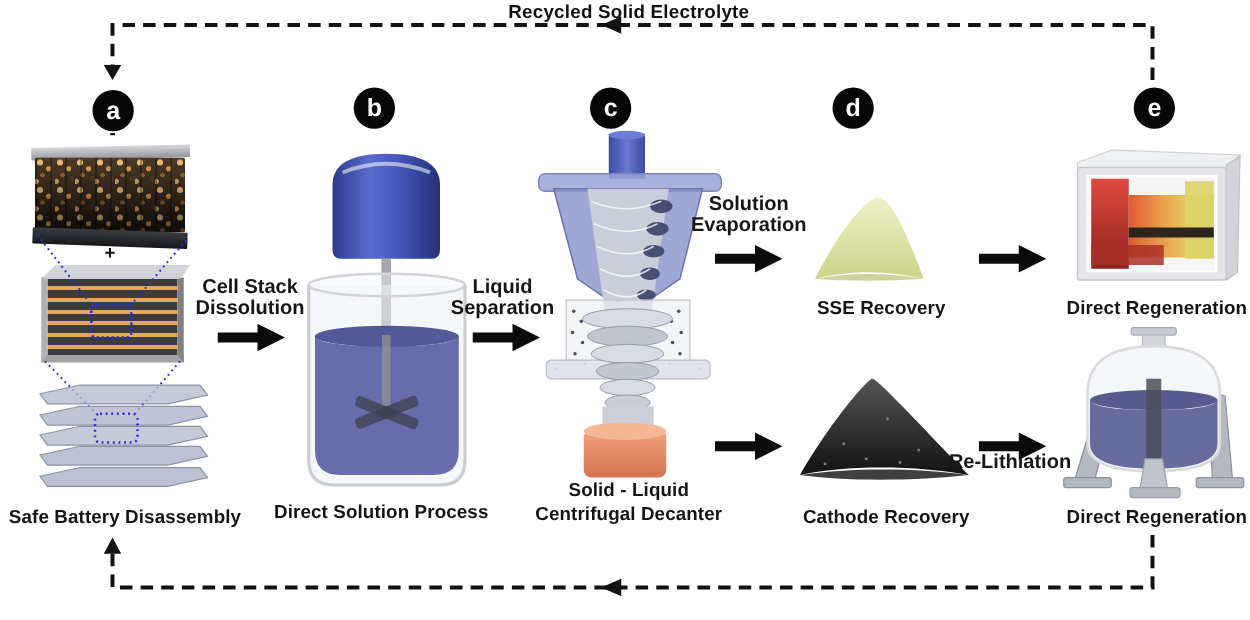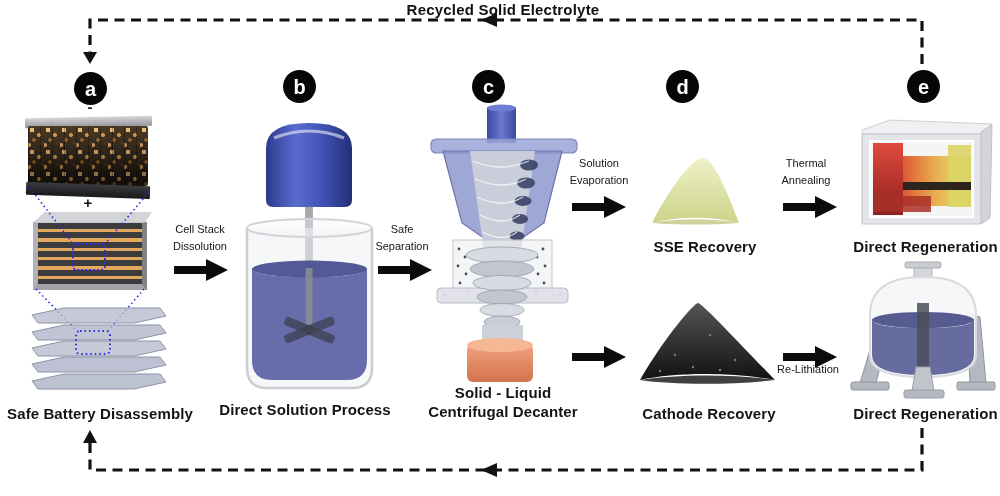--- a/index.html
+++ b/index.html
@@ -12,21 +12,21 @@
   
   .loop-label{
     position:absolute;font-weight:bold;font-size:15px;color:#111;
     text-align:center;letter-spacing:.2px;
   }
   .caption{
     position:absolute;font-weight:bold;font-size:15px;color:#141414;
     text-align:center;line-height:19px;letter-spacing:.1px;
   }
   .arrow-label{
-    position:absolute;font-weight:normal;font-size:11px;color:#161616;
+    position:absolute;font-weight:bold;font-size:16px;color:#161616;
     text-align:center;line-height:17px;
   }
   .badge{
     position:absolute;width:33px;height:33px;border-radius:50%;
     background:#060606;color:#ffffff;display:flex;align-items:center;
     justify-content:center;font-weight:bold;font-size:20px;line-height:1;
   }
   .polarity{
     position:absolute;font-weight:bold;font-size:15px;color:#141414;
     width:20px;text-align:center;line-height:12px;
@@ -293,40 +293,37 @@
   </svg>
 
   <div class="arrow-label" style="left:140px;top:221px;width:120px;">
     <span>Cell Stack</span><br><span>Dissolution</span>
   </div>
   <svg class="abs" style="left:174px;top:259px;" width="54" height="22" viewBox="0 0 54 22">
     <path d="M0,7 L32,7 L32,0 L54,11 L32,22 L32,15 L0,15 Z" fill="#0b0b0b"></path>
   </svg>
 
   <div class="arrow-label" style="left:342px;top:221px;width:120px;">
-    <span>Safe</span><br><span>Separation</span>
+    <span>Liquid</span><br><span>Separation</span>
   </div>
   <svg class="abs" style="left:378px;top:259px;" width="54" height="22" viewBox="0 0 54 22">
     <path d="M0,7 L32,7 L32,0 L54,11 L32,22 L32,15 L0,15 Z" fill="#0b0b0b"></path>
   </svg>
 
   <div class="arrow-label" style="left:539px;top:155px;width:120px;">
     <span>Solution</span><br><span>Evaporation</span>
   </div>
   <svg class="abs" style="left:572px;top:196px;" width="54" height="22" viewBox="0 0 54 22">
     <path d="M0,7 L32,7 L32,0 L54,11 L32,22 L32,15 L0,15 Z" fill="#0b0b0b"></path>
   </svg>
 
   <svg class="abs" style="left:572px;top:346px;" width="54" height="22" viewBox="0 0 54 22">
     <path d="M0,7 L32,7 L32,0 L54,11 L32,22 L32,15 L0,15 Z" fill="#0b0b0b"></path>
   </svg>
 
-  <div class="arrow-label" style="left:746px;top:155px;width:120px;">
-    <span>Thermal</span><br><span>Annealing</span>
-  </div>
   <svg class="abs" style="left:783px;top:196px;" width="54" height="22" viewBox="0 0 54 22">
     <path d="M0,7 L32,7 L32,0 L54,11 L32,22 L32,15 L0,15 Z" fill="#0b0b0b"></path>
   </svg>
 
   <div class="arrow-label" style="left:738px;top:325px;width:140px;margin-top:36px;">
     <span>Re-Lithiation</span>
   </div>
   <svg class="abs" style="left:783px;top:346px;" width="54" height="22" viewBox="0 0 54 22">
     <path d="M0,7 L32,7 L32,0 L54,11 L32,22 L32,15 L0,15 Z" fill="#0b0b0b"></path>
   </svg>

